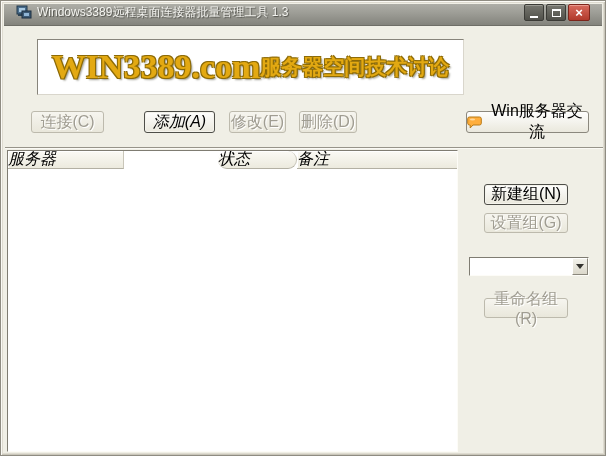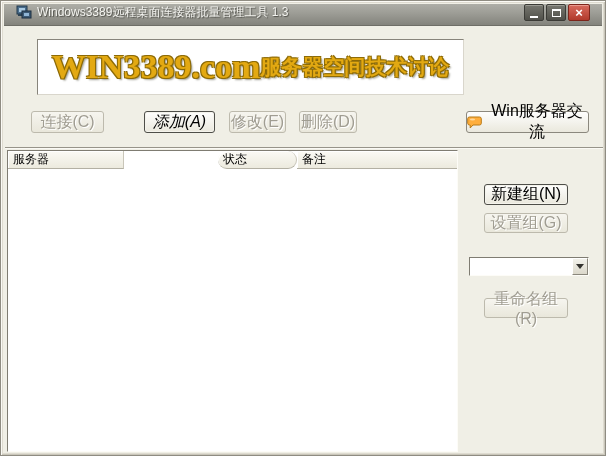--- a/index.html
+++ b/index.html
@@ -92,26 +92,26 @@
   }
   
   .listview{
     position:absolute;left:6px;top:149px;width:451px;height:302px;
     background:#fff;
     border:1px solid;border-color:#7f7c72 #fdfcf7 #fdfcf7 #7f7c72;
     overflow:hidden;
   }
   .lv-header{display:flex;height:18px;}
   .lv-hcell{
-    height:18px;display:flex;align-items:center;padding-left:5px;
+    height:18px;display:flex;align-items:center;
     background:linear-gradient(to bottom,#fbfaf5,#ecead e0) ;
     background:linear-gradient(to bottom,#fbfaf5,#eceade);
     border-right:1px solid #c9c6b9;box-shadow:inset 1px 1px 0 #fff;
     border-bottom:1px solid #b3b0a3;
-    font-size:12px;color:#000;white-space:nowrap;overflow:hidden;
+    font-size:16px;color:#000;white-space:nowrap;overflow:hidden;font-style:italic;
   }
   .lv-hcell.c0{width:116px;}
   .lv-hcell.c1{width:94px;margin-top:18px;}
   .lv-hcell.c2{width:79px;border-radius:9px;}
   .lv-hcell.c3{flex:1 1 auto;border-right:none;}
   .lv-body{position:absolute;left:0;top:18px;right:0;bottom:0;background:#fff;}
   
   .gp-btn{height:21px;border-radius:3px;}
   .btn-newgroup{left:483px;top:183px;width:84px;}
   .btn-setgroup{left:483px;top:212px;width:84px;height:20px;}

